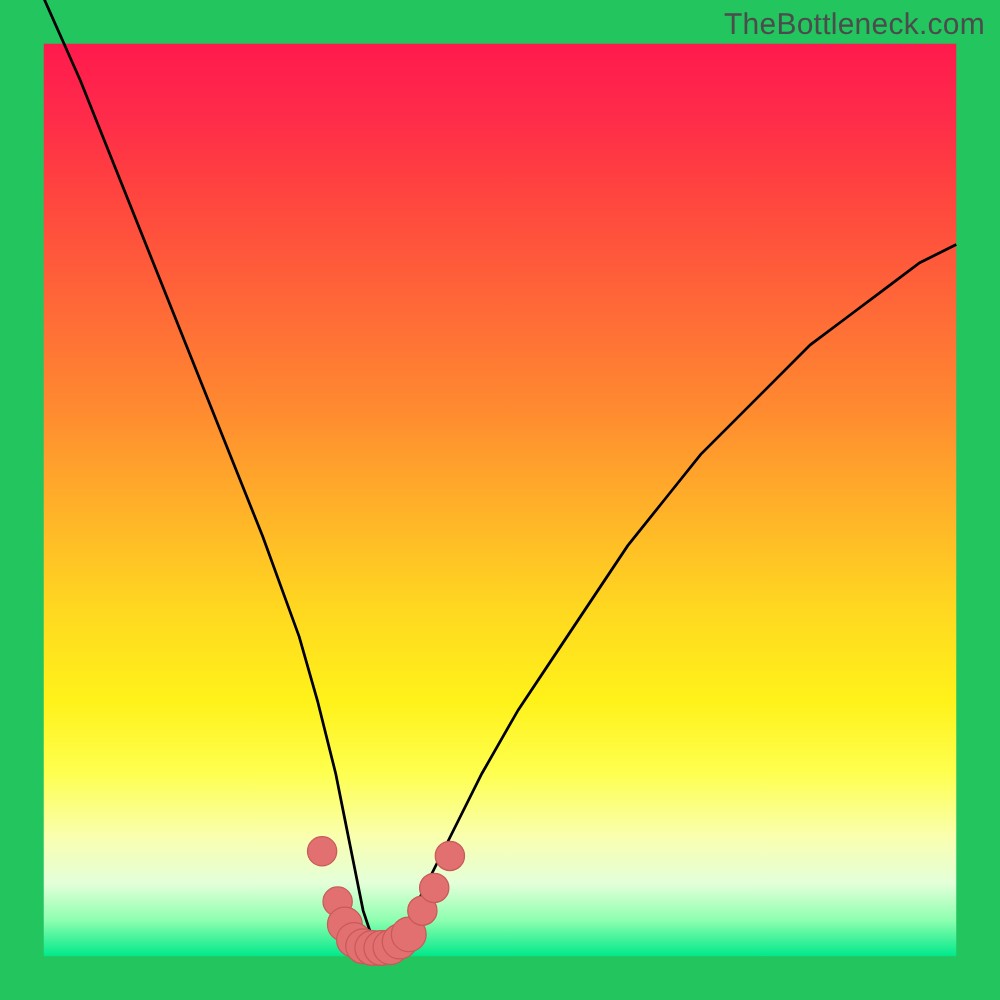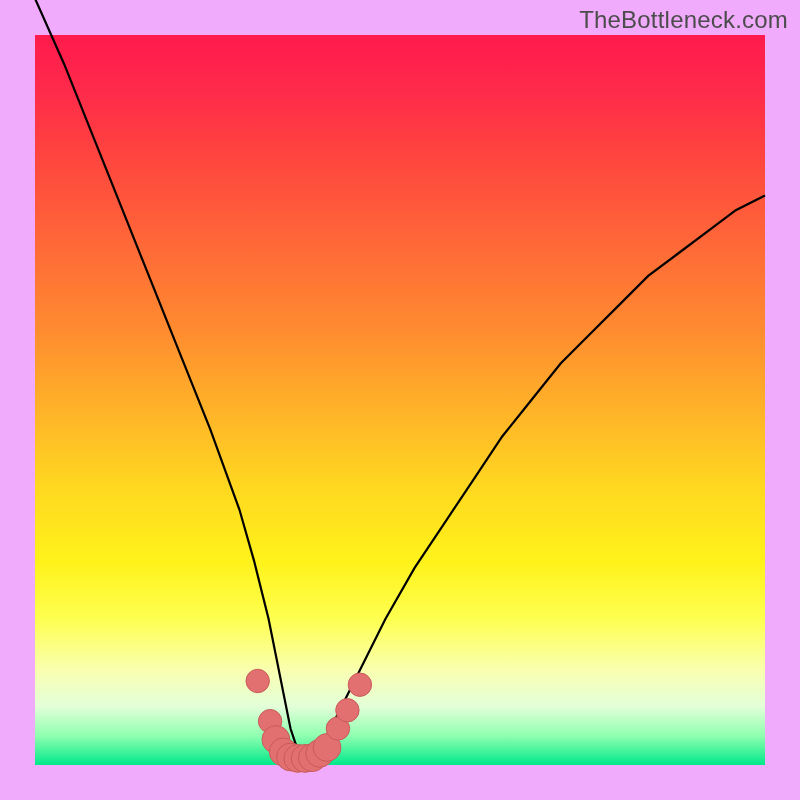--- a/index.html
+++ b/index.html
@@ -10,21 +10,21 @@
     overflow: hidden;
     background: #000;
     font-family: Arial, Helvetica, sans-serif;
   }
   .frame {
     position: absolute;
     left: 0;
     top: 0;
     width: 800px;
     height: 800px;
-    background: #f0abfc;
+    background: #22c55e;
   }
   .plot-area {
     position: absolute;
     left: 35px;
     top: 35px;
     width: 730px;
     height: 730px;
     background: linear-gradient(to bottom,
       #ff1a4d 0%,
       #ff2b4a 8%,

